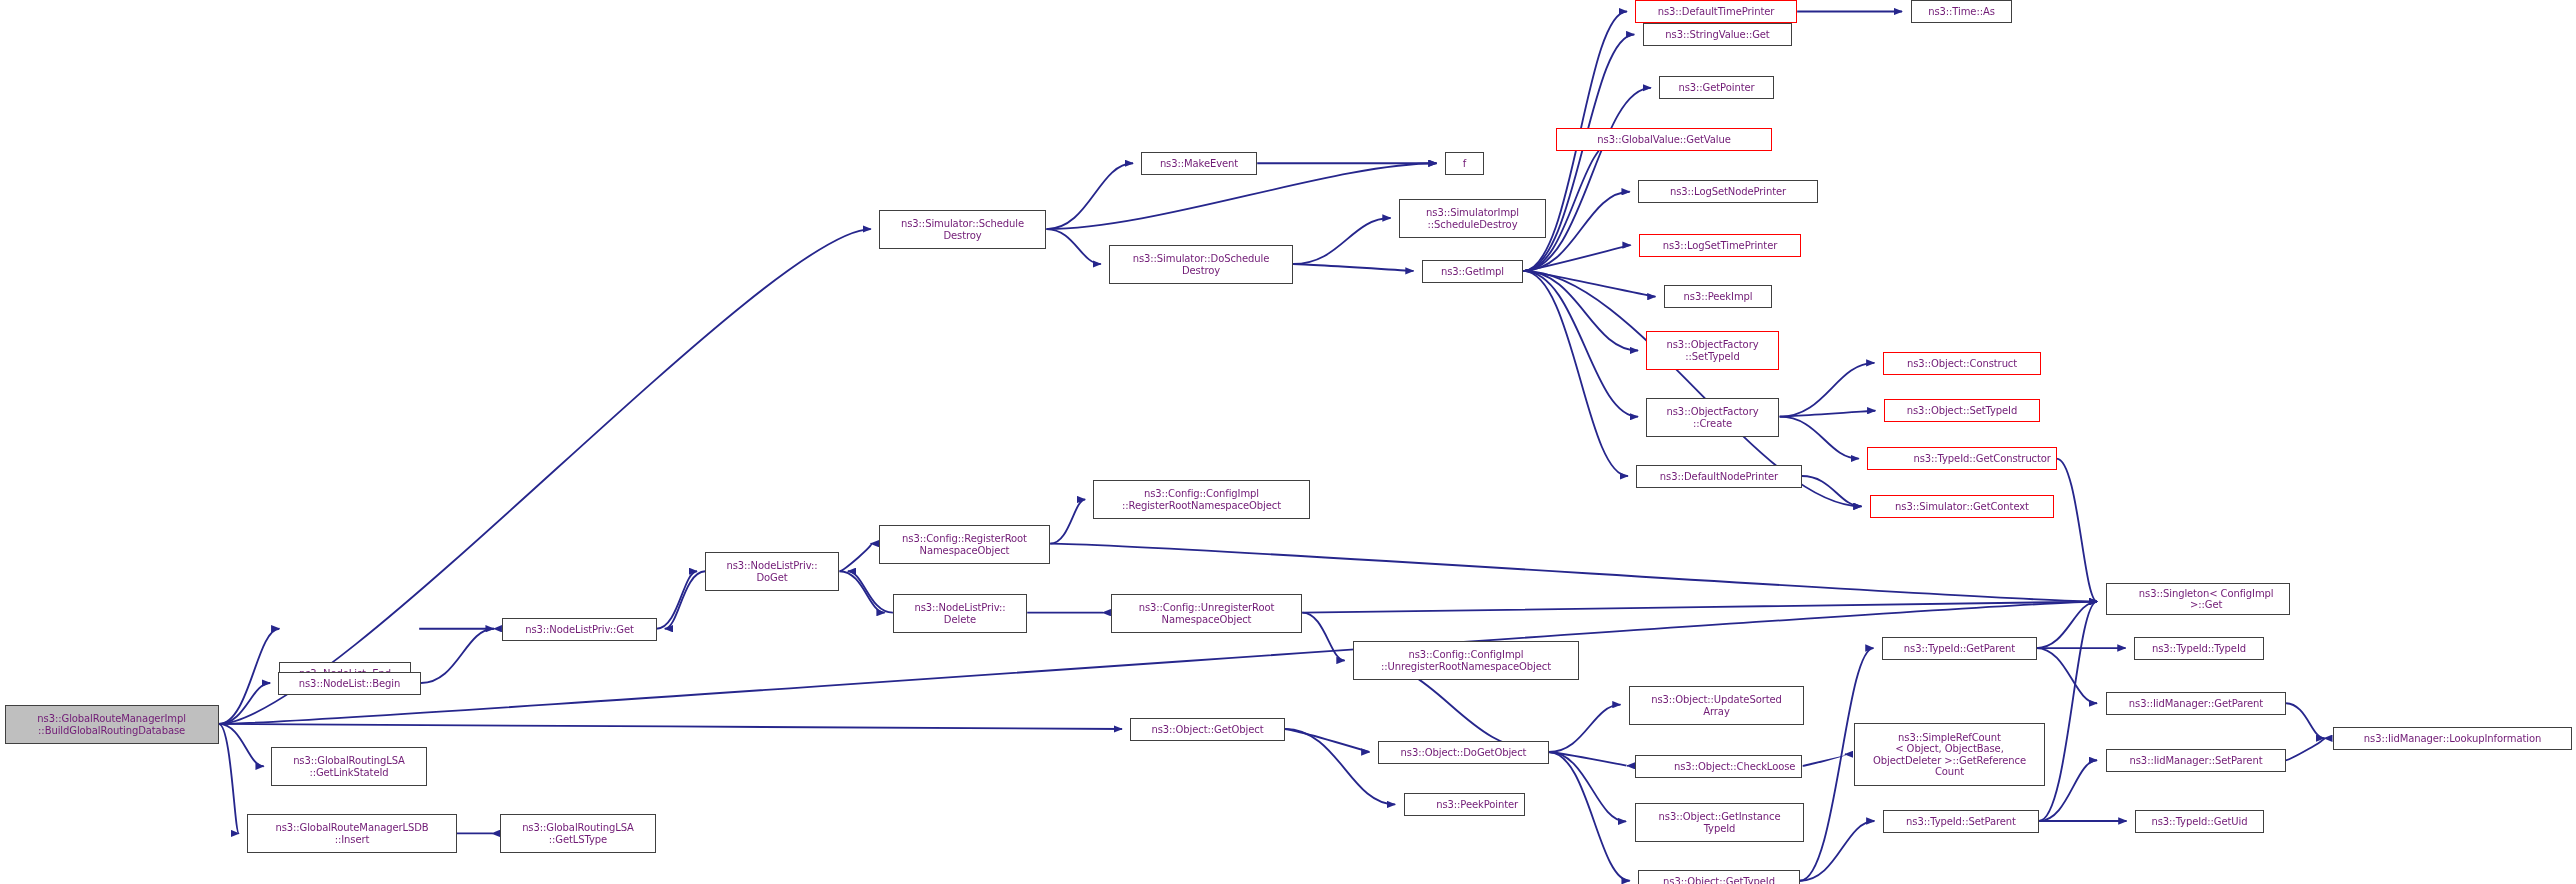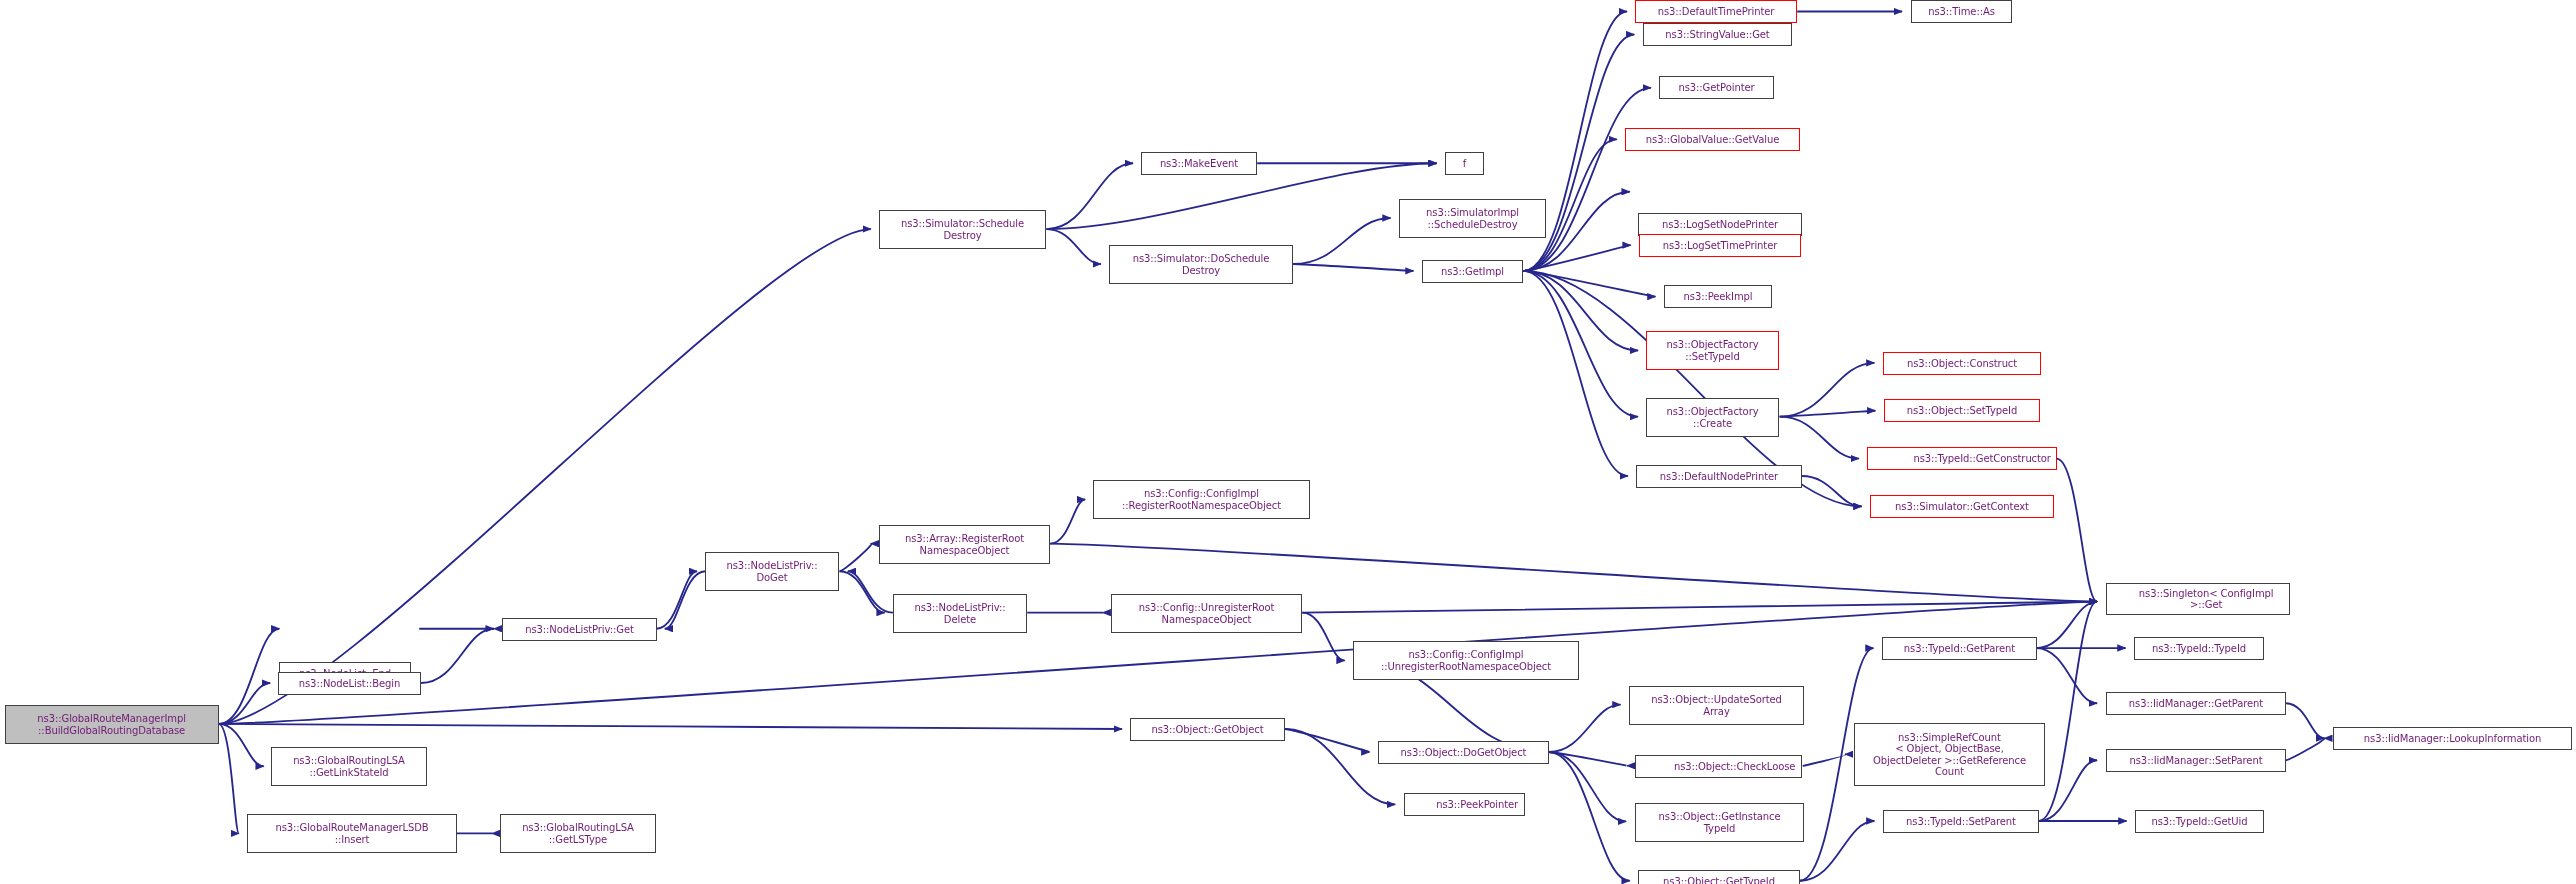--- a/index.html
+++ b/index.html
@@ -114,43 +114,43 @@
 ::GetLinkStateId</div>
       <div class="node" style="left: 247px; top: 814px; width: 210px; height: 39px;">ns3::GlobalRouteManagerLSDB
 ::Insert</div>
       <div class="node" style="left: 500px; top: 814px; width: 156px; height: 39px;">ns3::GlobalRoutingLSA
 ::GetLSType</div>
       <div class="node" style="left: 502px; top: 618px; width: 155px; height: 23px;">ns3::NodeListPriv::Get</div>
       <div class="node" style="left: 705px; top: 552px; width: 134px; height: 39px;">ns3::NodeListPriv::
 DoGet</div>
       <div class="node" style="left: 893px; top: 594px; width: 134px; height: 39px;">ns3::NodeListPriv::
 Delete</div>
-      <div class="node" style="left: 879px; top: 525px; width: 171px; height: 39px;">ns3::Array::RegisterRoot
+      <div class="node" style="left: 879px; top: 525px; width: 171px; height: 39px;">ns3::Config::RegisterRoot
 NamespaceObject</div>
       <div class="node" style="left: 1093px; top: 480px; width: 217px; height: 39px;">ns3::Config::ConfigImpl
 ::RegisterRootNamespaceObject</div>
       <div class="node" style="left: 1111px; top: 594px; width: 191px; height: 39px;">ns3::Config::UnregisterRoot
 NamespaceObject</div>
       <div class="node" style="left: 1353px; top: 641px; width: 226px; height: 39px;">ns3::Config::ConfigImpl
 ::UnregisterRootNamespaceObject</div>
       <div class="node" style="left: 879px; top: 210px; width: 167px; height: 39px;">ns3::Simulator::Schedule
 Destroy</div>
       <div class="node" style="left: 1109px; top: 245px; width: 184px; height: 39px;">ns3::Simulator::DoSchedule
 Destroy</div>
       <div class="node" style="left: 1141px; top: 152px; width: 116px; height: 23px;">ns3::MakeEvent</div>
       <div class="node" style="left: 1445px; top: 152px; width: 39px; height: 23px;">f</div>
       <div class="node" style="left: 1399px; top: 199px; width: 147px; height: 39px;">ns3::SimulatorImpl
 ::ScheduleDestroy</div>
       <div class="node" style="left: 1422px; top: 260px; width: 101px; height: 23px;">ns3::GetImpl</div>
       <div class="node red" style="left: 1635px; top: 0px; width: 162px; height: 23px;">ns3::DefaultTimePrinter</div>
       <div class="node" style="left: 1911px; top: 0px; width: 101px; height: 23px;">ns3::Time::As</div>
       <div class="node" style="left: 1643px; top: 23px; width: 149px; height: 23px;">ns3::StringValue::Get</div>
       <div class="node" style="left: 1659px; top: 76px; width: 115px; height: 23px;">ns3::GetPointer</div>
-      <div class="node red" style="left: 1625px; top: 128px; width: 175px; height: 23px;">ns3::GlobalValue::GetValue</div>
-      <div class="node" style="left: 1638px; top: 180px; width: 164px; height: 23px; margin-top: 33px;">ns3::LogSetNodePrinter</div>
+      <div class="node red" style="left: 1556px; top: 128px; width: 216px; height: 23px;">ns3::GlobalValue::GetValue</div>
+      <div class="node" style="left: 1638px; top: 180px; width: 180px; height: 23px;">ns3::LogSetNodePrinter</div>
       <div class="node red" style="left: 1639px; top: 234px; width: 162px; height: 23px;">ns3::LogSetTimePrinter</div>
       <div class="node" style="left: 1664px; top: 285px; width: 108px; height: 23px;">ns3::PeekImpl</div>
       <div class="node red" style="left: 1646px; top: 331px; width: 133px; height: 39px;">ns3::ObjectFactory
 ::SetTypeId</div>
       <div class="node" style="left: 1646px; top: 398px; width: 133px; height: 39px;">ns3::ObjectFactory
 ::Create</div>
       <div class="node" style="left: 1636px; top: 465px; width: 166px; height: 23px;">ns3::DefaultNodePrinter</div>
       <div class="node red" style="left: 1883px; top: 352px; width: 158px; height: 23px;">ns3::Object::Construct</div>
       <div class="node red" style="left: 1884px; top: 399px; width: 156px; height: 23px;">ns3::Object::SetTypeId</div>
       <div class="node red" style="left: 1867px; top: 447px; width: 190px; height: 23px; padding-left: 44px;">ns3::TypeId::GetConstructor</div>

